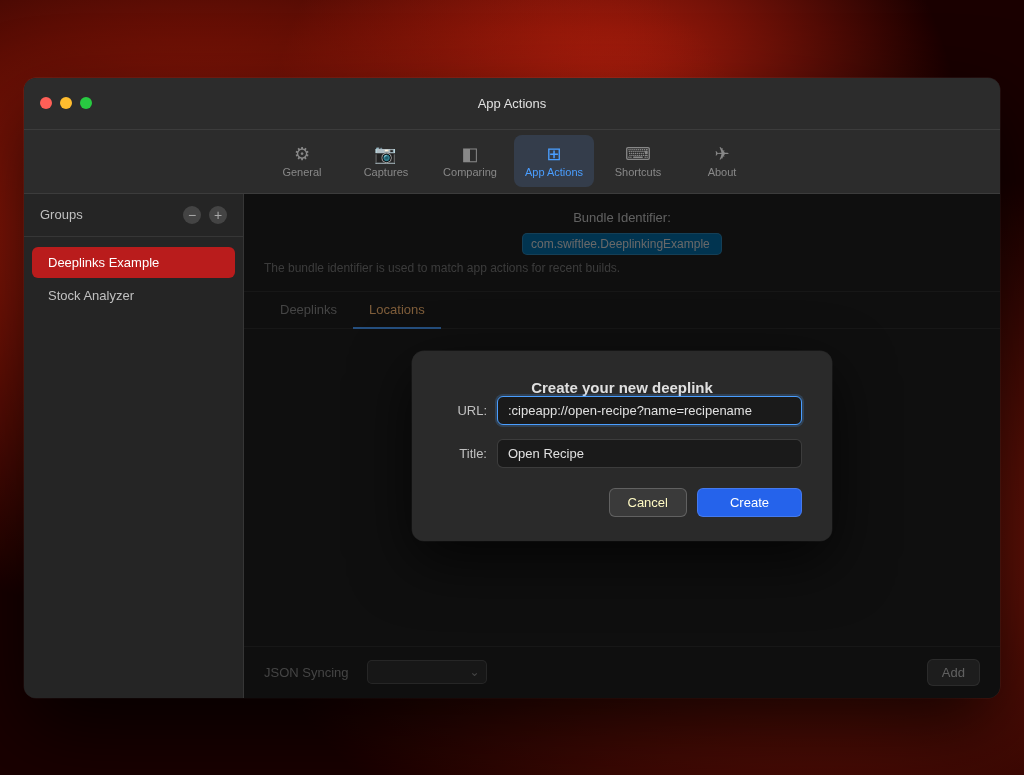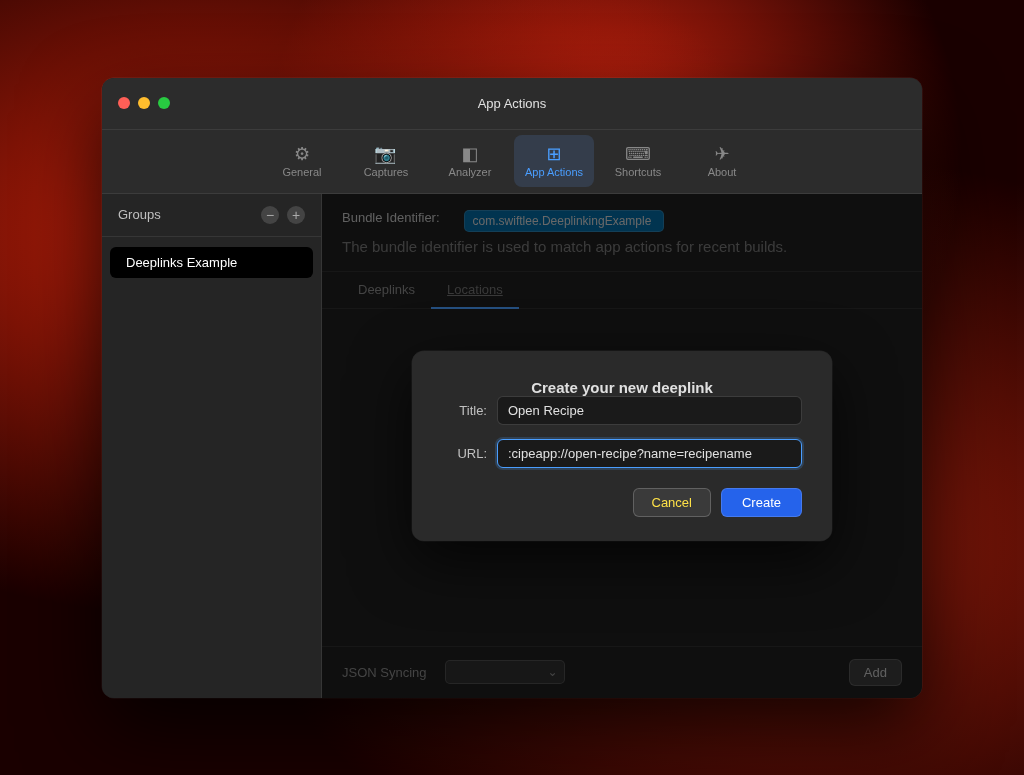--- a/index.html
+++ b/index.html
@@ -23,21 +23,21 @@
         radial-gradient(ellipse at 20% 30%, #c0200a 0%, transparent 50%),
         radial-gradient(ellipse at 80% 70%, #8b1a0a 0%, transparent 50%),
         radial-gradient(ellipse at 60% 20%, #d42510 0%, transparent 40%),
         #1a0000;
       z-index: 0;
     }
 
     .window {
       position: relative;
       z-index: 10;
-      width: 820px;
+      width: 976px;
       height: 620px;
       background: #1e1e1e;
       border-radius: 12px;
       box-shadow: 0 30px 80px rgba(0,0,0,0.8), 0 0 0 0.5px rgba(255,255,255,0.12);
       display: flex;
       flex-direction: column;
       overflow: hidden;
     }
 
     
@@ -176,86 +176,86 @@
     .sidebar-item {
       padding: 8px 16px;
       color: #c0c0c0;
       font-size: 13px;
       cursor: pointer;
       border-radius: 6px;
       margin: 2px 8px;
     }
 
     .sidebar-item.active {
-      background: #000000;
+      background: #b91c1c;
       color: #fff;
     }
 
     
     .right-panel {
       flex: 1;
       background: #1e1e1e;
       display: flex;
       flex-direction: column;
       overflow: hidden;
       position: relative;
     }
 
     .panel-header {
       padding: 16px 20px;
       border-bottom: 1px solid rgba(255,255,255,0.08);
     }
 
     .bundle-row {
       display: flex;
-      align-items: flex-start;
-      gap: 24px;
+      align-items: center;
+      gap: 8px;
       margin-bottom: 6px;
+      flex-direction: column;
     }
 
     .bundle-label {
       color: #c0c0c0;
       font-size: 13px;
       font-weight: 500;
     }
 
     .bundle-value {
       background: #0369a1;
       border: 1px solid rgba(255,255,255,0.15);
       border-radius: 5px;
       padding: 3px 8px;
       color: #d0d0d0;
       font-size: 12px;
       min-width: 200px;
     }
 
     .bundle-description {
       color: #777;
-      font-size: 15px;
+      font-size: 12px;
     }
 
     .panel-tabs {
       display: flex;
       border-bottom: 1px solid rgba(255,255,255,0.08);
       padding: 0 20px;
     }
 
     .panel-tab {
       padding: 10px 16px;
       color: #888;
       font-size: 13px;
       cursor: pointer;
       border-bottom: 2px solid transparent;
       margin-bottom: -1px;
     }
 
     .panel-tab.active {
-      color: #737373;
+      color: #fdba74;
       border-bottom-color: #4a9eff;
-      text-decoration: underline;
     }
 
     .panel-body {
       flex: 1;
       display: flex;
       flex-direction: column;
       overflow: hidden;
     }
 
     .empty-state {
@@ -384,30 +384,30 @@
       justify-content: flex-end;
       gap: 10px;
       margin-top: 20px;
     }
 
     .btn-cancel {
       background: #3a3a3a;
       border: 1px solid rgba(255,255,255,0.2);
       border-radius: 6px;
       padding: 6px 18px;
-      color: #fde047;
+      color: #fef9c3;
       font-size: 13px;
       cursor: pointer;
     }
 
     .btn-create {
       background: #2563eb;
       border: 1px solid rgba(255,255,255,0.15);
       border-radius: 6px;
-      padding: 6px 20px;
+      padding: 6px 32px;
       color: #fff;
       font-size: 13px;
       font-weight: 500;
       cursor: pointer;
     }
   </style>
 </head>
 <body>
 
 <div class="bg-gradient"></div>
@@ -427,21 +427,21 @@
     <div class="tab-item">
       <span class="tab-icon">⚙</span>
       <span>General</span>
     </div>
     <div class="tab-item">
       <span class="tab-icon">📷</span>
       <span>Captures</span>
     </div>
     <div class="tab-item">
       <span class="tab-icon">◧</span>
-      <span>Analyzer</span>
+      <span>Comparing</span>
     </div>
     <div class="tab-item active">
       <span class="tab-icon">⊞</span>
       <span>App Actions</span>
     </div>
     <div class="tab-item">
       <span class="tab-icon">⌨</span>
       <span>Shortcuts</span>
     </div>
     <div class="tab-item">
@@ -457,20 +457,23 @@
         <span class="sidebar-title">Groups</span>
         <div class="sidebar-controls">
           <button class="sidebar-btn">−</button>
           <button class="sidebar-btn">+</button>
         </div>
       </div>
       <div class="sidebar-list">
         <div class="sidebar-item active">
           <span>Deeplinks Example</span>
         </div>
+        <div class="sidebar-item">
+          <span>Stock Analyzer</span>
+        </div>
       </div>
     </div>
 
     <div class="right-panel">
       <div class="panel-header">
         <div class="bundle-row">
           <span class="bundle-label">Bundle Identifier:</span>
           <div class="bundle-value">com.swiftlee.DeeplinkingExample</div>
         </div>
         <div class="bundle-description">The bundle identifier is used to match app actions for recent builds.</div>
@@ -497,27 +500,27 @@
           </select>
         </div>
         <button class="footer-add-btn">Add</button>
       </div>
 
       <div class="modal-overlay">
         <div class="modal">
           <div class="modal-title">Create your new deeplink</div>
 
           <div class="modal-field">
+            <span class="field-label">URL:</span>
+            <input class="field-input url-input" type="text" value=":cipeapp://open-recipe?name=recipename" style="">
+          </div>
+
+          <div class="modal-field">
             <span class="field-label">Title:</span>
             <input class="field-input" type="text" value="Open Recipe" style="">
-          </div>
-
-          <div class="modal-field">
-            <span class="field-label">URL:</span>
-            <input class="field-input url-input" type="text" value=":cipeapp://open-recipe?name=recipename" style="">
           </div>
 
           <div class="modal-actions">
             <button class="btn-cancel">Cancel</button>
             <button class="btn-create">Create</button>
           </div>
         </div>
       </div>
     </div>
   </div>

